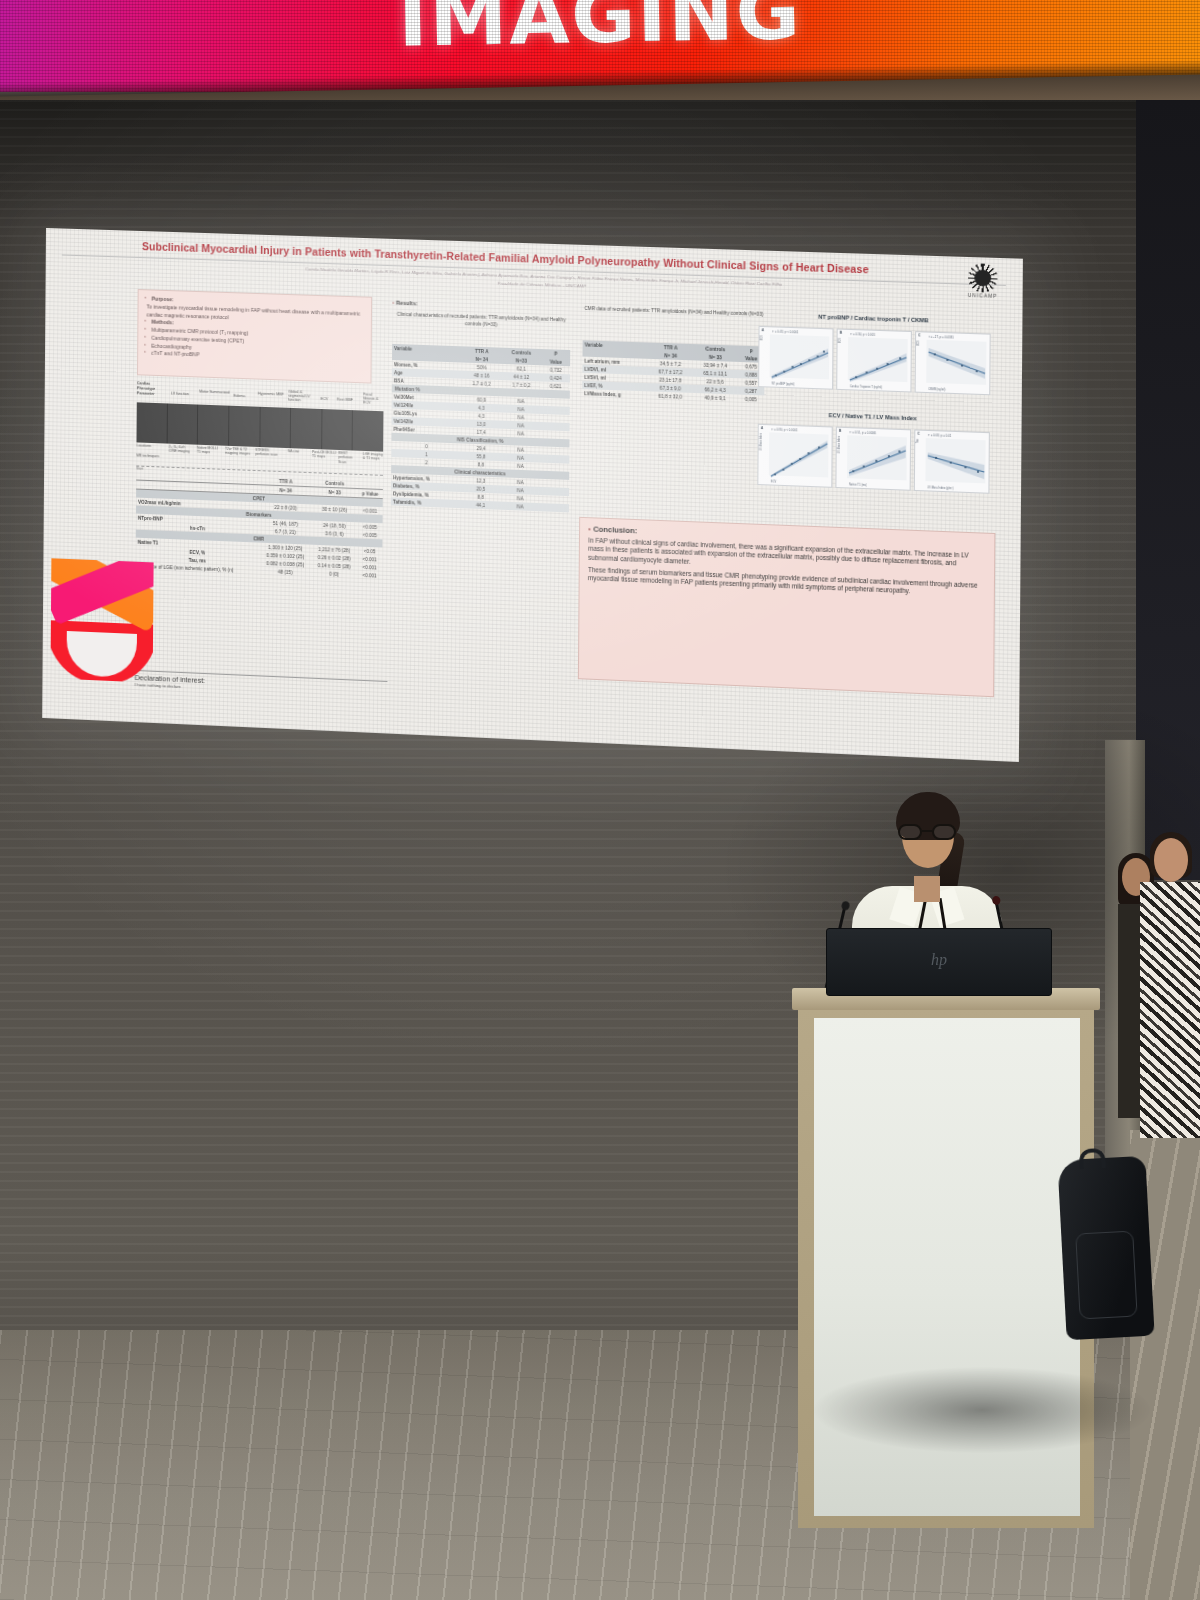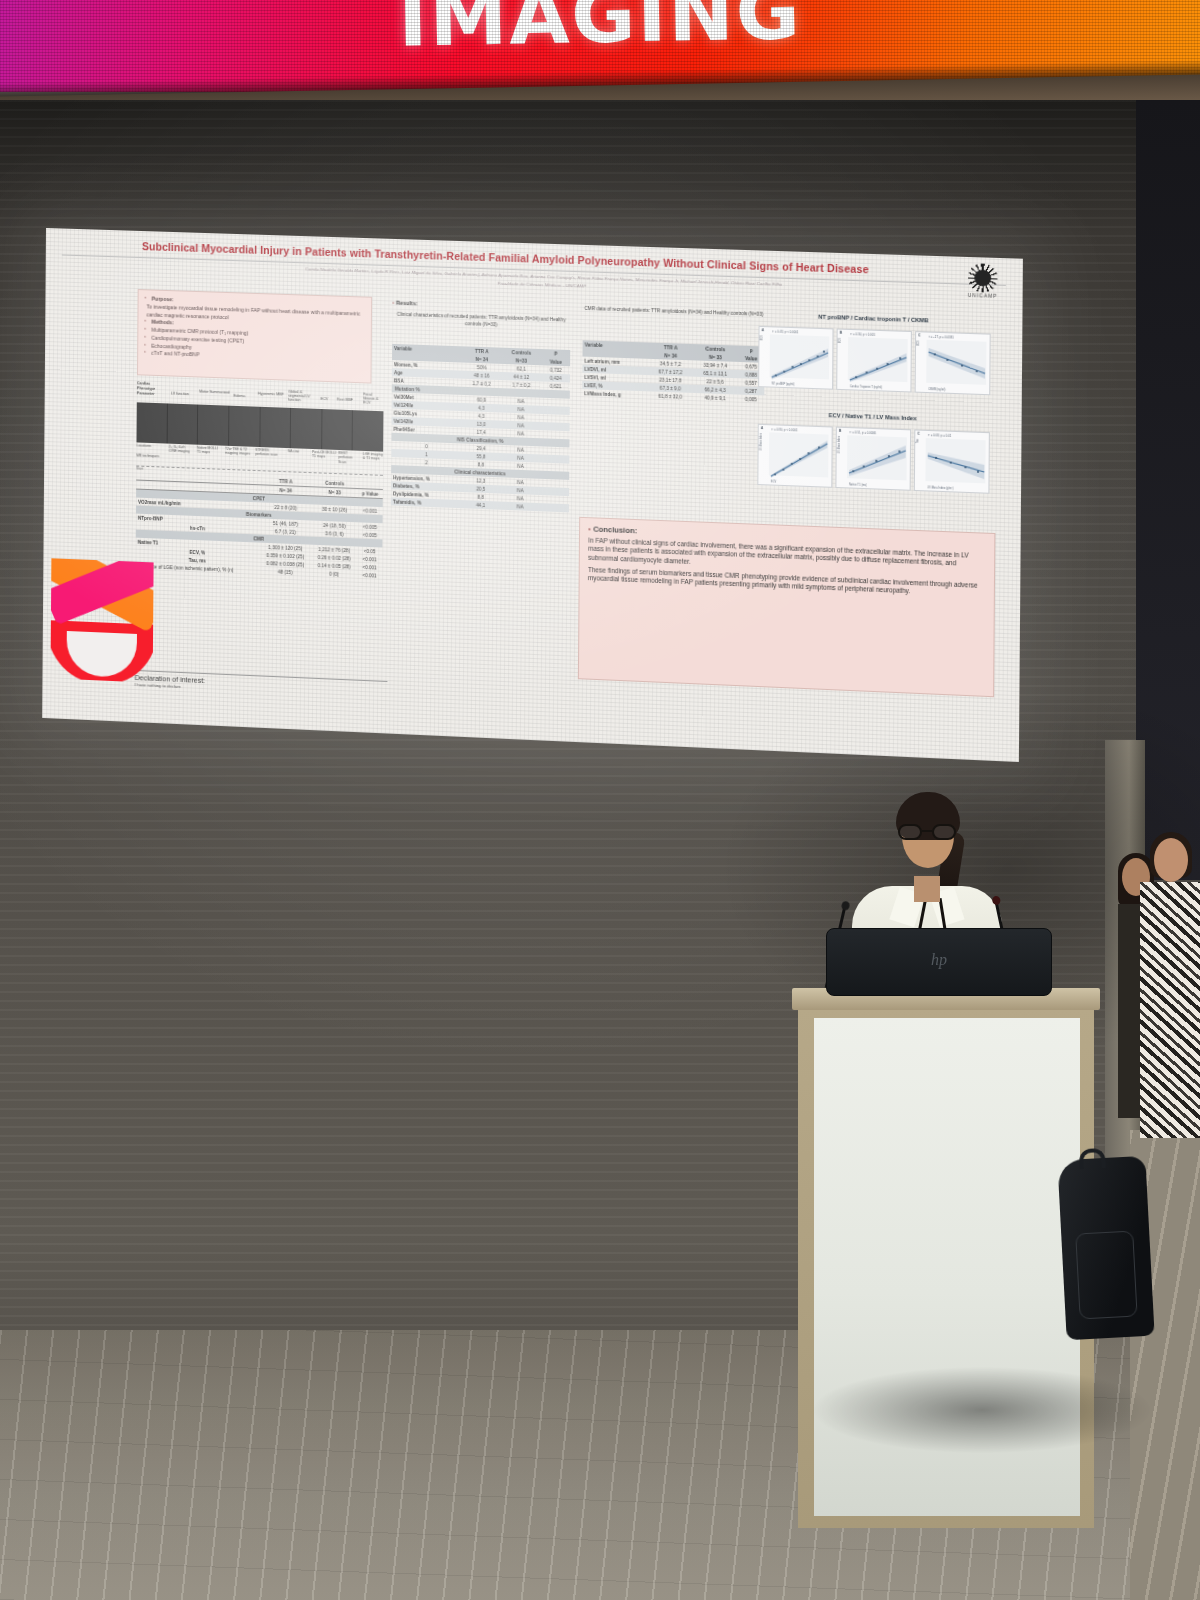--- a/index.html
+++ b/index.html
@@ -266,21 +266,21 @@
     position:absolute; left:6px; top:20px; width:296px; height:520px;
     background:linear-gradient(180deg,#b6a888 0%,#a89a7a 100%);
   }
   #podium-front{
     position:absolute; left:22px; top:30px; width:266px; height:498px;
     background:linear-gradient(180deg,#eef0ea 0%,#e4e7e0 55%,#d3d7cf 100%);
   }
   #monitor{
     position:absolute; left:826px; top:928px; width:226px; height:68px;
     background:linear-gradient(180deg,#23272b,#15181b);
-    border-radius:8px; border:1px solid #0c0e10;
+    border-radius:3px; border:1px solid #0c0e10;
   }
   #monitor .hp{
     position:absolute; left:0; right:0; top:22px; text-align:center;
     color:#53595f; font-size:16px; font-style:italic; font-family:"Liberation Serif",serif;
   }
   .mic{ position:absolute; background:#111; border-radius:2px; }
   #mic-l{ left:834px; top:905px; width:3px; height:84px; transform:rotate(13deg); }
   #mic-l .head{ position:absolute; left:-2px; top:-5px; width:8px; height:9px; background:#1a1a1a; border-radius:50%; }
   #mic-r{ left:1004px; top:900px; width:3px; height:92px; transform:rotate(-12deg); }
   #mic-r .head{ position:absolute; left:-2px; top:-5px; width:8px; height:9px; background:#3a1212; border-radius:50%; }

